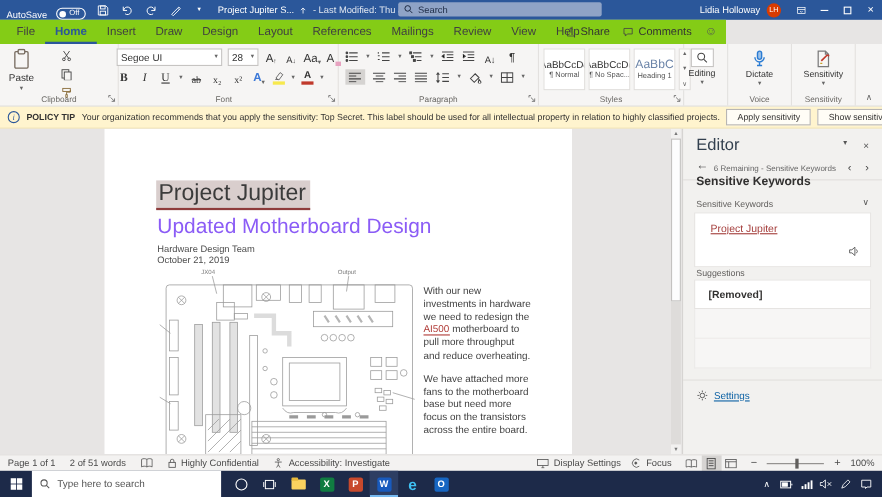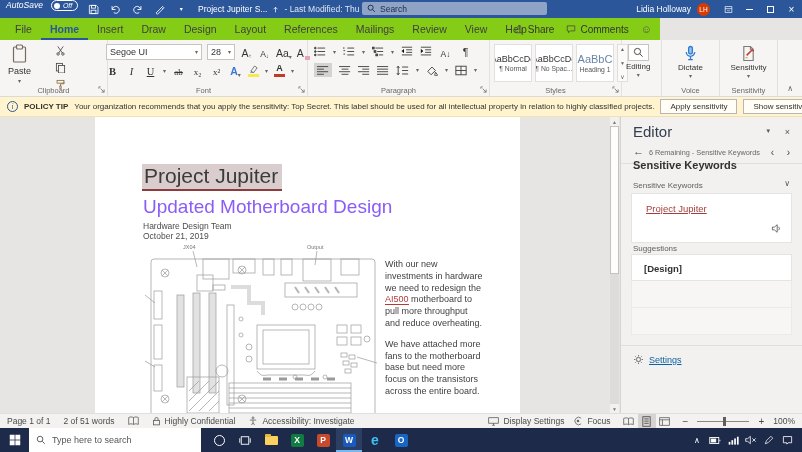--- a/index.html
+++ b/index.html
@@ -3,21 +3,21 @@
 <meta charset="utf-8">
 <style>
   * { margin:0; padding:0; box-sizing:border-box; }
   html,body { width:802px; height:452px; }
   body { position:relative; overflow:hidden; background:#e7e5e4;
          font-family:"Liberation Sans","DejaVu Sans",sans-serif; font-size:9px; color:#333; }
   svg { display:block; }
 
   
   #titlebar { position:absolute; left:0; top:0; width:802px; height:18px; background:#2b579a; color:#fff; }
-  .tb-left { position:absolute; left:6px; top:0; height:18px; display:flex; align-items:flex-start; gap:8px; font-size:8.5px;font-style:italic; }
+  .tb-left { position:absolute; left:6px; top:0; height:18px; display:flex; align-items:flex-end; gap:8px; font-size:8.5px; }
   .pill { display:inline-flex; align-items:center; gap:3px; border:1px solid #fff; border-radius:7px; padding:0 5px 0 2px; height:11px; font-size:7px; }
   .pill-dot { width:6px; height:6px; border-radius:50%; background:#fff; }
   .tb-ic { display:inline-flex; align-items:center; justify-content:center; width:14px; height:18px; }
   .tb-title { position:absolute; left:198px; top:0; height:18px; display:flex; align-items:center; gap:4px; font-size:8.5px; white-space:nowrap; }
   .tb-mod { opacity:.85; }
   .tb-search { position:absolute; left:362px; top:2px; width:185px; height:13px; background:#8fa3c6; border-radius:2px; display:flex; align-items:center; gap:4px; padding:0 5px; }
   .tb-search input { background:transparent; border:0; outline:0; width:150px; font-size:8.5px; color:#14213a; font-family:inherit; }
   .tb-search input::placeholder { color:#1d2b45; }
   .tb-right { position:absolute; right:0; top:0; height:18px; display:flex; align-items:center; font-size:8.5px; }
   .avatar { width:13px; height:13px; border-radius:50%; background:#d83b01; color:#fff; font-size:6.5px; display:flex; align-items:center; justify-content:center; margin:0 8px 0 6px; }
@@ -608,21 +608,21 @@
     <span style="position:absolute;right:9px;bottom:8px">
         <svg width="11" height="11" viewBox="0 0 16 16" fill="none" stroke="#555" stroke-width="1.2">
           <path d="M2 6 h3 l4 -3.5 v11 L5 10 H2 z"></path>
           <path d="M11 5.5 a3.5 3.5 0 0 1 0 5"></path>
         </svg>
       </span>
   </div>
 
   <span class="ed-lab" style="top:127px">Suggestions</span>
   <div class="ed-card" style="top:137px;height:27px">
-    <span style="position:absolute;left:12px;top:8px;font-size:9.5px;font-weight:bold;color:#323130">[Design]</span>
+    <span style="position:absolute;left:12px;top:8px;font-size:9.5px;font-weight:bold;color:#323130">[Removed]</span>
   </div>
   <div class="ed-row" style="top:164px"></div>
   <div class="ed-row" style="top:191px"></div>
 
   <span class="ed-divider" style="top:228px"></span>
   <span class="ed-settings">
     <span>
         <svg width="11" height="11" viewBox="0 0 16 16" fill="none" stroke="#555" stroke-width="1.2">
           <circle cx="8" cy="8" r="3"></circle>
           <path d="M8 1.5 v2 M8 12.5 v2 M1.5 8 h2 M12.5 8 h2 M3.4 3.4 l1.4 1.4 M11.2 11.2 l1.4 1.4 M12.6 3.4 l-1.4 1.4 M4.8 11.2 l-1.4 1.4"></path>

